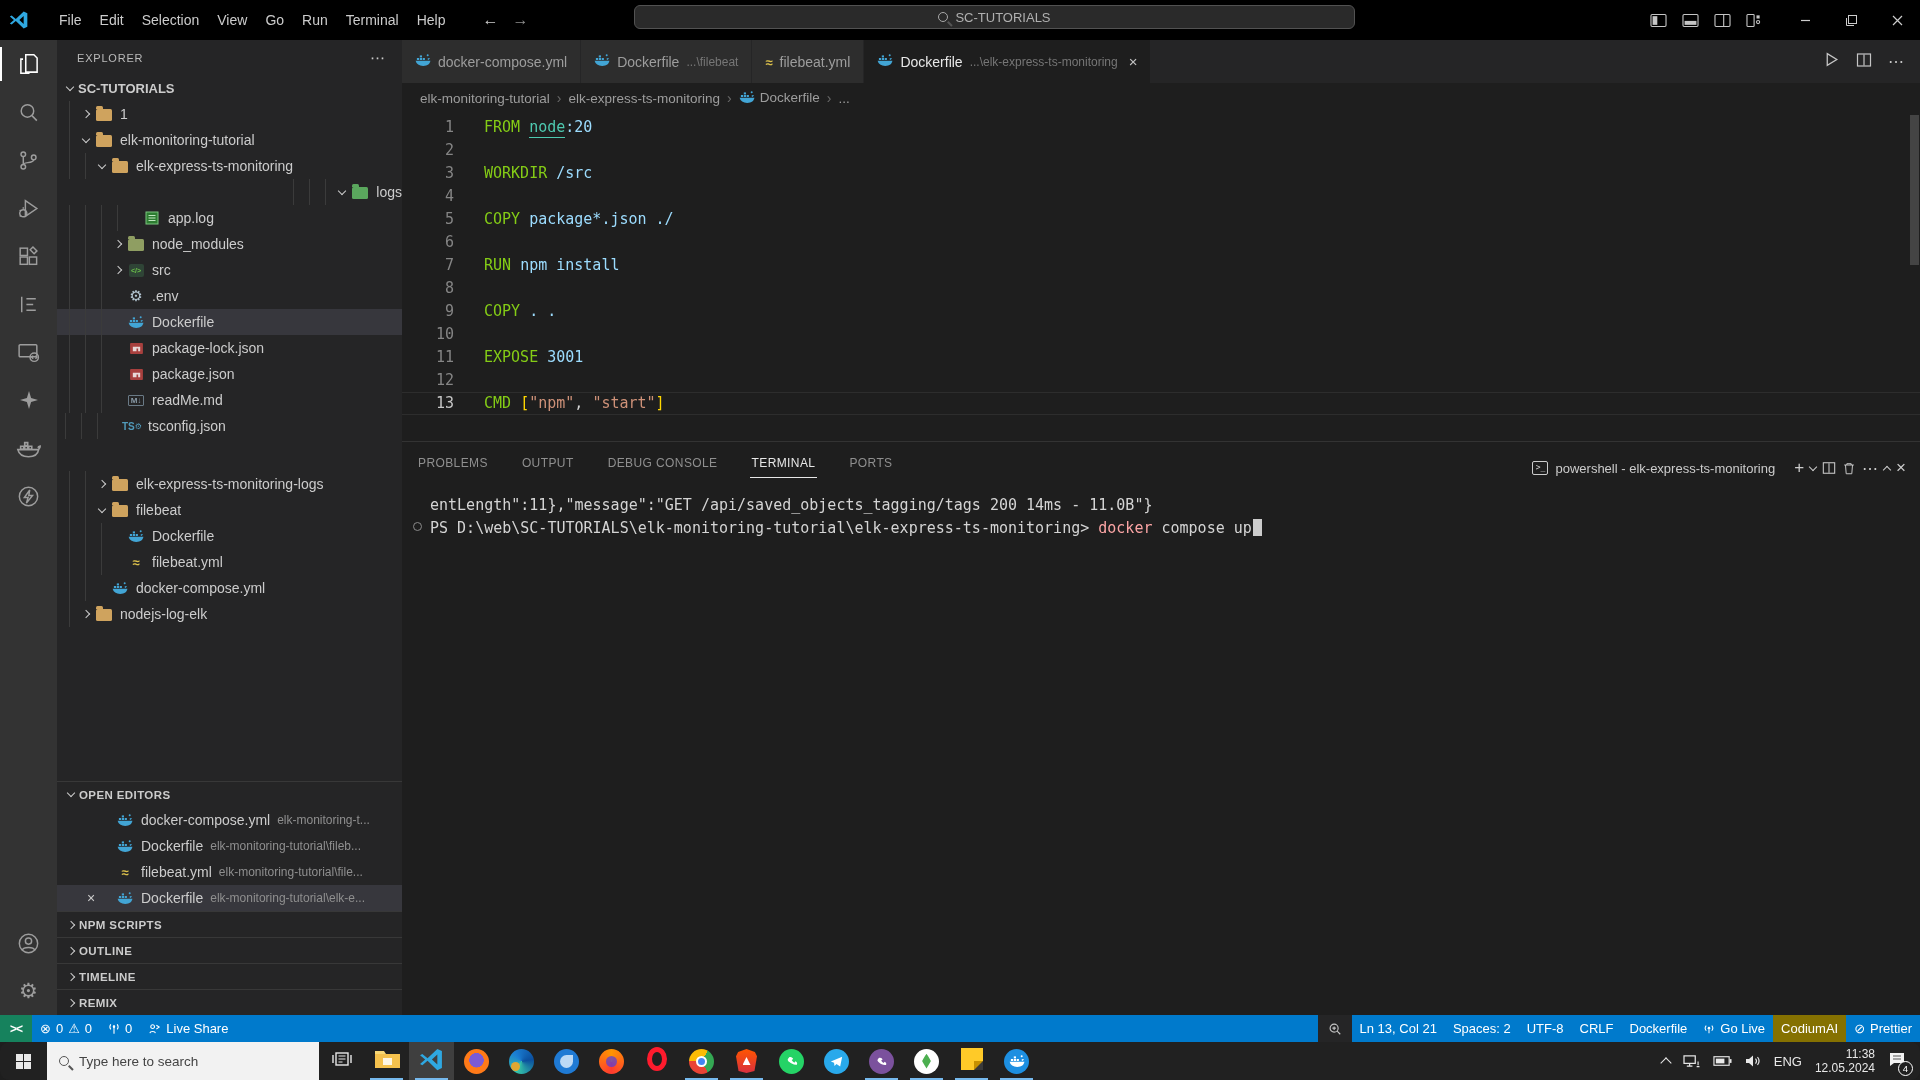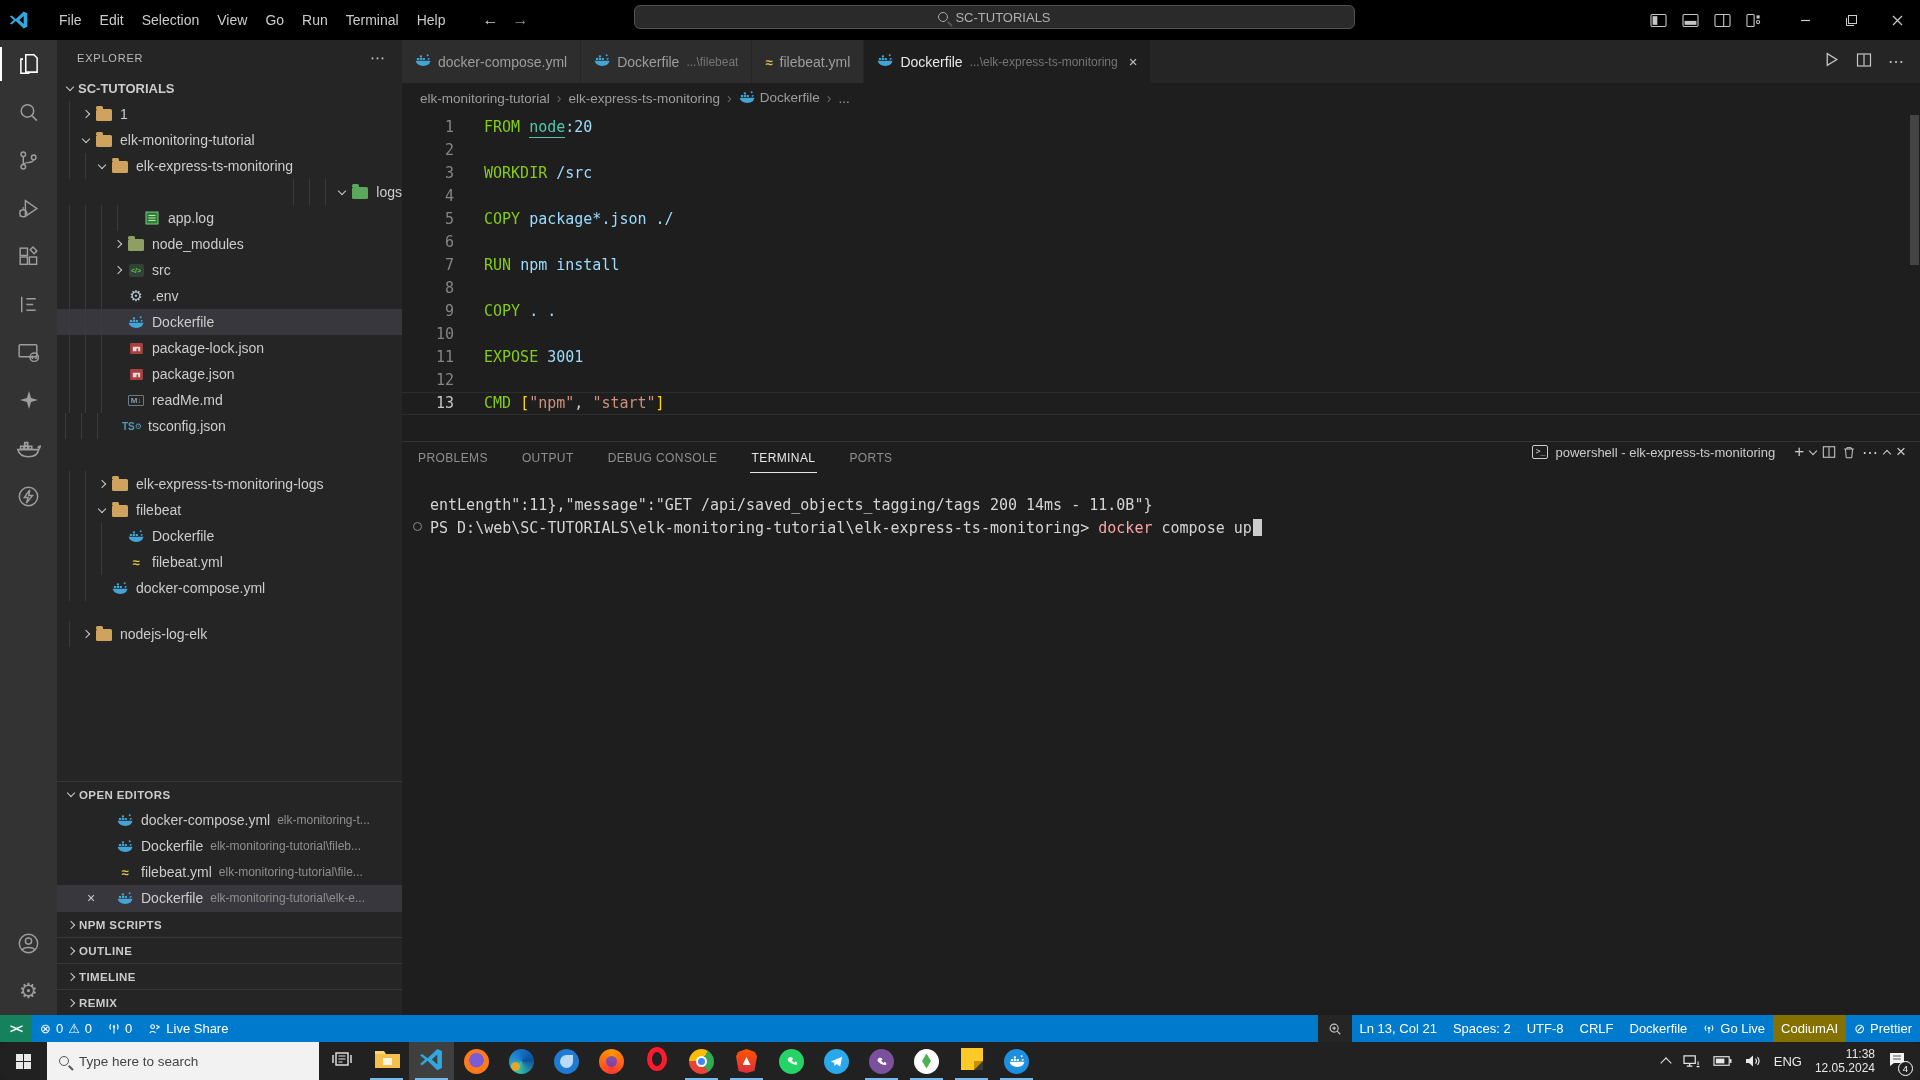--- a/index.html
+++ b/index.html
@@ -80,21 +80,21 @@
   .cline .lnum { width:52px; flex:none; text-align:right; color:#858585; padding-right:30px; box-sizing:content-box; }
   .cline.current { box-shadow:inset 0 1px 0 rgba(255,255,255,.07), inset 0 -1px 0 rgba(255,255,255,.07); }
   .cline.current .lnum { color:#c6c6c6; }
   .tok-kw{color:#84cc16} .tok-arg{color:#9cdcfe} .tok-str{color:#ce9178} .tok-br{color:#ffd700}
   .tok-pl{color:#d4d4d4} .tok-cmd{color:#fca5a5}
   .tok-link{color:#4ec9b0; border-bottom:1px solid #4ec9b0; padding-bottom:1px;}
   .ed-scrollthumb { position:absolute; right:1px; top:2px; width:9px; height:150px; background:rgba(140,140,140,.35); }
 
   
   .panel { flex:1; background:#1e1e1e; border-top:1px solid #333333; display:flex; flex-direction:column; min-height:0; }
-  .panel-header { height:36px; flex:none; display:flex; align-items:flex-start; padding:0 14px;gap:9px; }
+  .panel-header { height:36px; flex:none; display:flex; align-items:flex-end; padding:0 14px;gap:9px; }
   .ptab { font-size:12px; letter-spacing:.4px; color:#8f8f8f; margin-right:30px; padding:9px 2px 7px; cursor:pointer; }
   .ptab.active { color:#e7e7e7; border-bottom:1px solid #e7e7e7; }
   .panel-right { margin-left:auto; display:flex; align-items:center; gap:13px; color:#cccccc; }
   .shell-chip { display:flex; align-items:center; gap:7px; font-size:13px; }
   .term-box { width:16px; height:14px; border:1.2px solid #cccccc; border-radius:2px; font-size:8px; line-height:12px;
     text-align:center; font-family:"DejaVu Sans Mono",monospace; }
   .p-act { font-size:15px; display:flex; align-items:center; }
   .terminal { flex:1; padding:16px 0 0 28px; font-family:"DejaVu Sans Mono", monospace; font-size:15px;
     line-height:23px; color:#cccccc; position:relative; }
   .tline { white-space:pre-wrap; position:relative; }
@@ -525,21 +525,21 @@
                   <rect x="4.8" y="6" width="2.2" height="2"></rect>
                   <rect x="7.7" y="6" width="2.2" height="2"></rect>
                   <rect x="4.8" y="3.4" width="2.2" height="2"></rect>
                   <path d="M12.3 7.1c.5-.9 1.5-1.3 2.5-1.1-.1.8-.5 1.5-1.2 1.9z"></path>
                   <circle cx="12.7" cy="3.2" r="1"></circle>
                 </g>
               </svg>
             </span>
             <span>docker-compose.yml</span>
           </div>
-          <div class="trow" style="padding-left: 4px; margin-top: 20px;">
+          <div class="trow" style="padding-left: 4px;">
             <span class="ind"></span>
             <span class="chev-slot">
               <i class="chev right"></i>
             </span>
             <span class="ficon">
               <i class="folder" style="background: rgb(207, 163, 94);"></i>
             </span>
             <span>nodejs-log-elk</span>
           </div>
         </div>

